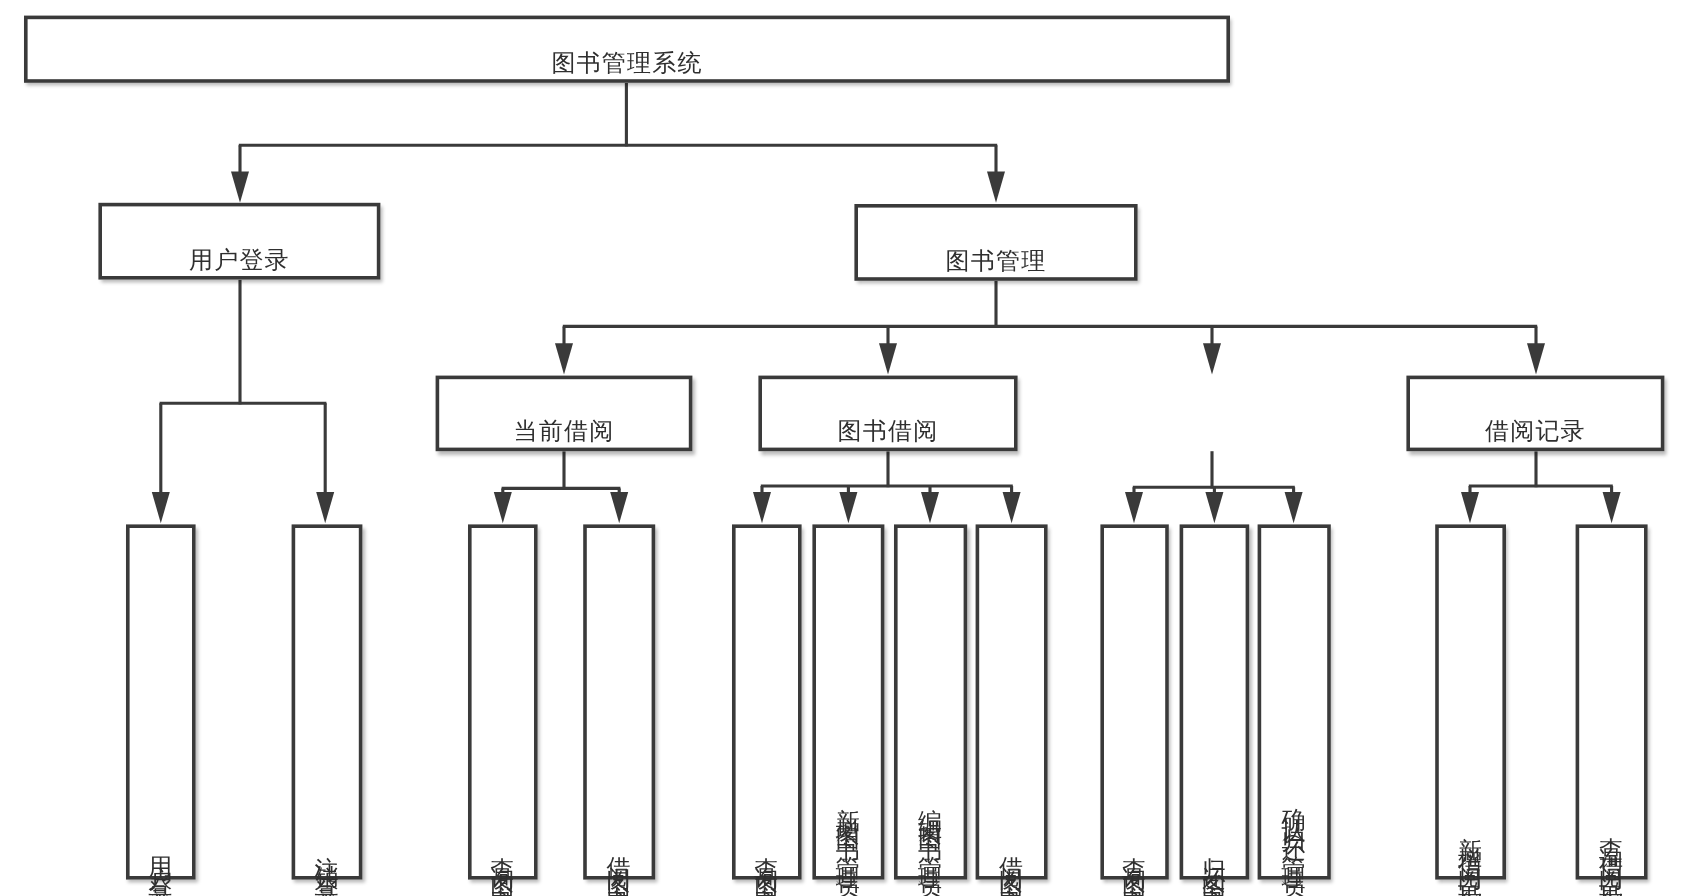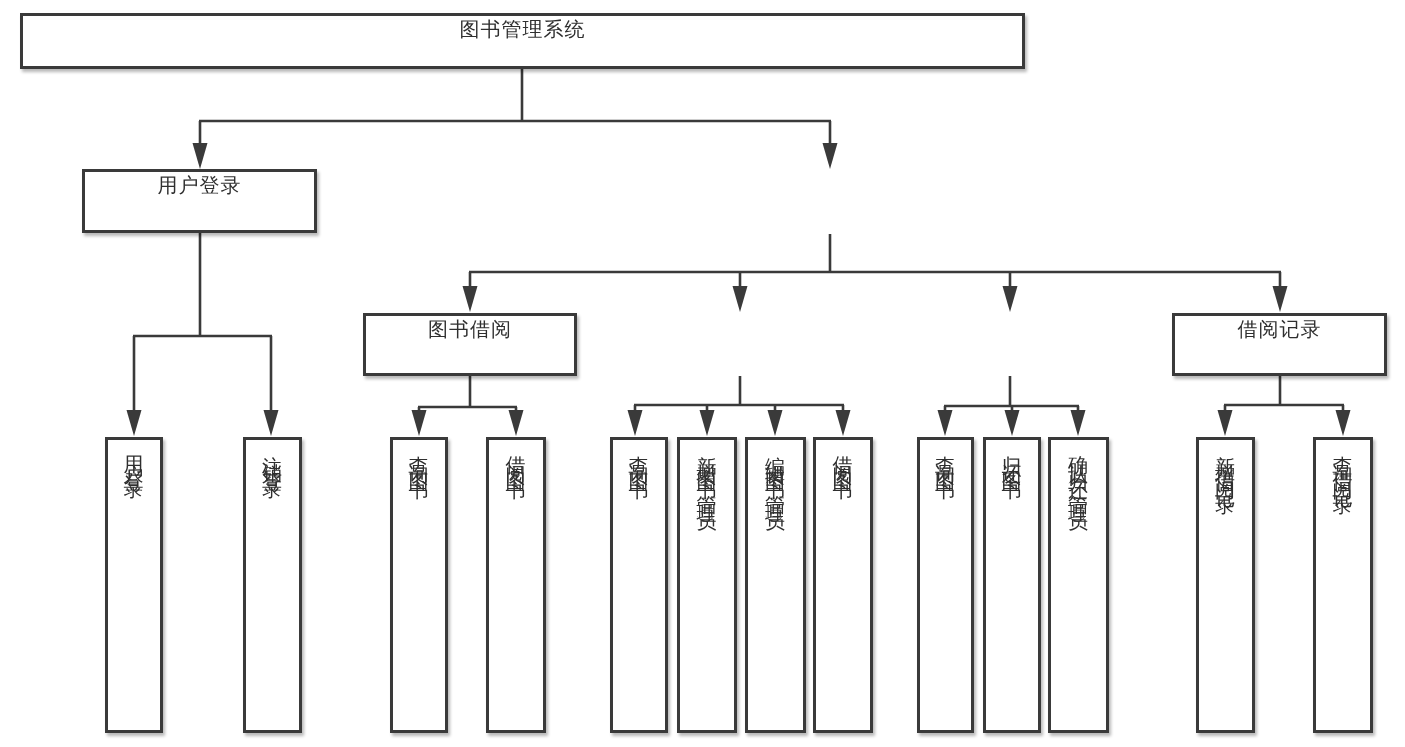--- a/index.html
+++ b/index.html
@@ -28,21 +28,21 @@
   .connectors polygon {
     fill: var(--line, #3a3a3a);
     stroke: none;
   }
   .node {
     position: absolute;
     box-sizing: border-box;
     background: var(--boxfill, #ffffff);
     border: 3px solid var(--line, #3a3a3a);
     display: flex;
-    align-items: flex-start;
+    align-items: flex-end;
     justify-content: center;
     color: var(--text, #2f2f2f);
     box-shadow: 2px 3px 3px rgba(0,0,0,0.28);
   }
   .hbox {
     font-size: 20px;
     letter-spacing: 1px;
     white-space: nowrap;
   }
   .vtext {
@@ -143,22 +143,28 @@
     </g>
   </svg>
 
   <div class="node hbox" style="left:20px; top:13px; width:1005px; height:56px;">
     <span>图书管理系统</span>
   </div>
 
   <div class="node hbox" style="left:82px; top:169px; width:235px; height:64px;">
     <span>用户登录</span>
   </div>
+  <div class="node hbox" style="left:712px; top:170px; width:236px; height:64px;">
+    <span>图书管理</span>
+  </div>
 
   <div class="node hbox" style="left:363px; top:313px; width:214px; height:63px;">
+    <span>当前借阅</span>
+  </div>
+  <div class="node hbox" style="left:632px; top:313px; width:216px; height:63px;">
     <span>图书借阅</span>
   </div>
   <div class="node hbox" style="left:1172px; top:313px; width:215px; height:63px;">
     <span>借阅记录</span>
   </div>
 
   <div class="node vbox" style="left:105px; top:437px; width:58px; height:296px;">
     <span class="vtext">用户登录</span>
   </div>
   <div class="node vbox" style="left:243px; top:437px; width:59px; height:296px;">

